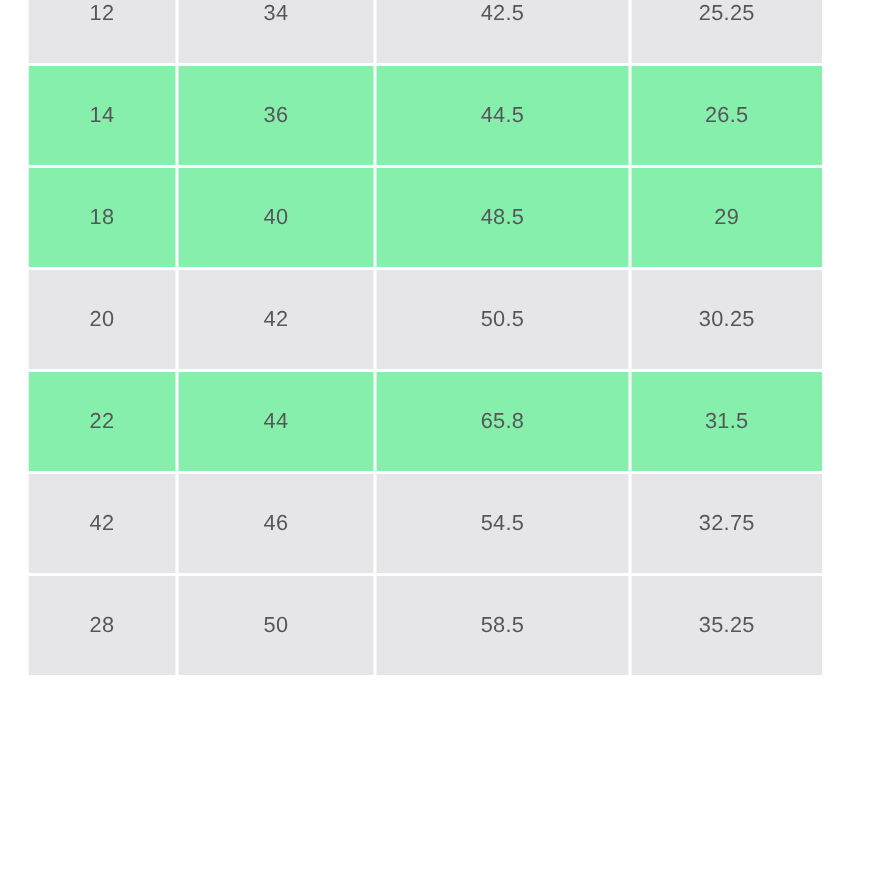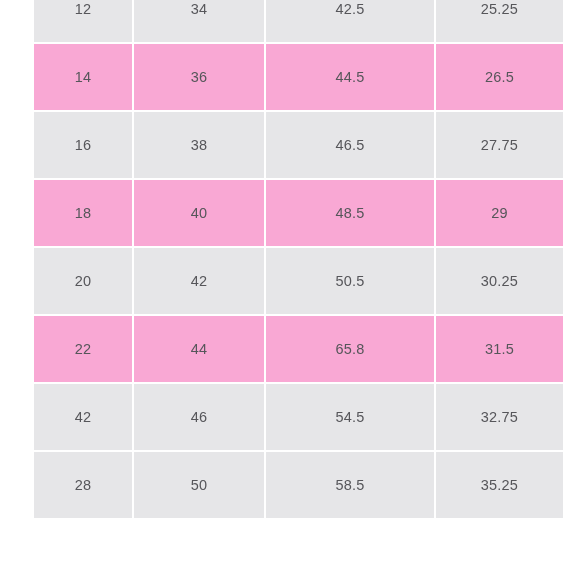--- a/index.html
+++ b/index.html
@@ -12,21 +12,21 @@
     width: 580px;
     height: 580px;
     overflow: hidden;
     background: #ffffff;
     font-family: "Liberation Sans", sans-serif;
   }
 
   
   .table-viewport {
     position: absolute;
-    left: 34px;
+    left: 19px;
     top: 0;
     width: 529px;
     height: 580px;
     overflow: hidden;
   }
   .size-table {
     position: absolute;
     left: 0;
     
     top: -25px;
@@ -52,21 +52,21 @@
     border-bottom: 2px solid #ffffff;
     box-sizing: border-box;
   }
   .size-table td:last-child {
     border-right: none;
   }
   .size-table tr.row-dark td {
     background: #e6e6e8;
   }
   .size-table tr.row-light td {
-    background: #f9a8d4;
+    background: #86efac;
   }
 </style>
 </head>
 <body>
 
 <div id="screen">
   <div class="table-viewport">
     <table class="size-table">
       <colgroup>
         <col class="c1">
@@ -79,26 +79,20 @@
           <td>12</td>
           <td>34</td>
           <td>42.5</td>
           <td>25.25</td>
         </tr>
         <tr class="row-light">
           <td>14</td>
           <td>36</td>
           <td>44.5</td>
           <td>26.5</td>
-        </tr>
-        <tr class="row-dark">
-          <td>16</td>
-          <td>38</td>
-          <td>46.5</td>
-          <td>27.75</td>
         </tr>
         <tr class="row-light">
           <td>18</td>
           <td>40</td>
           <td>48.5</td>
           <td>29</td>
         </tr>
         <tr class="row-dark">
           <td>20</td>
           <td>42</td>

